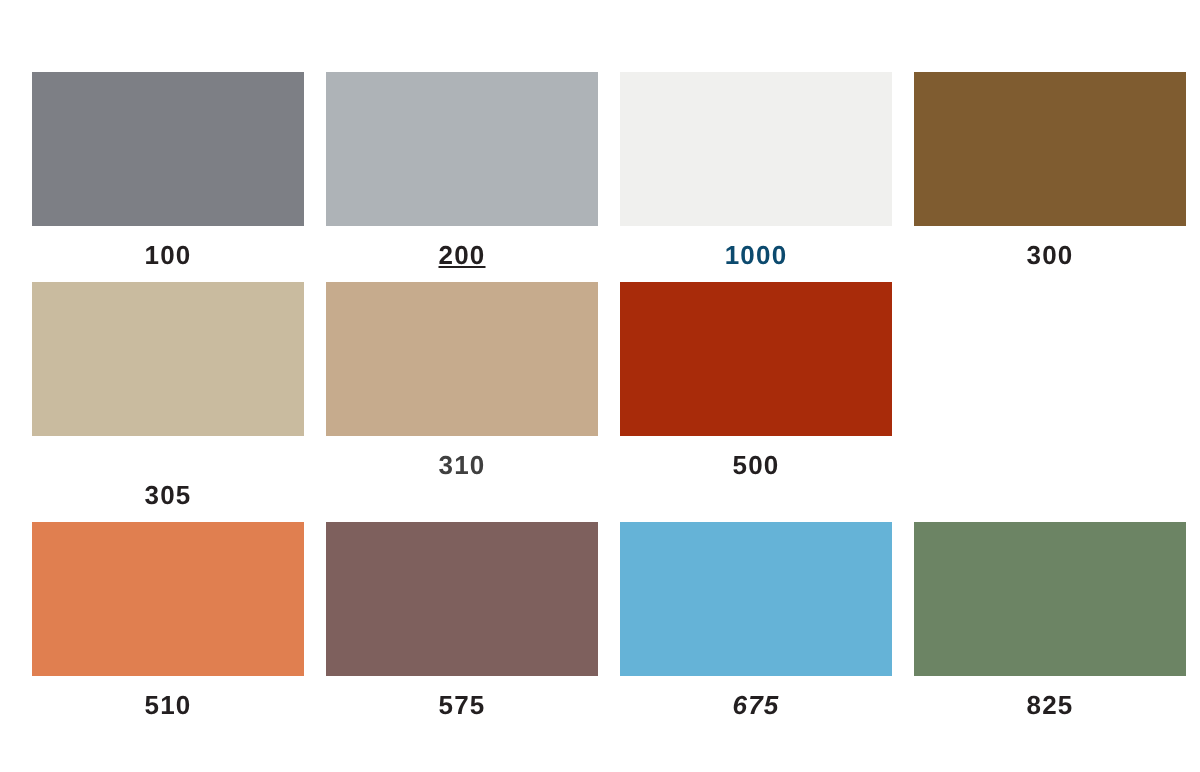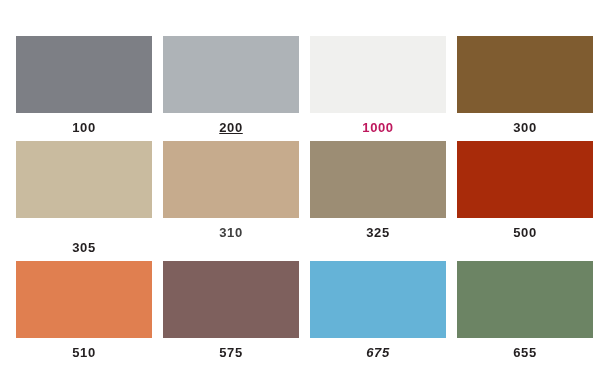--- a/index.html
+++ b/index.html
@@ -67,40 +67,36 @@
     <div class="swatch-cell">
       <span class="swatch-chip" style="background-color: rgb(125, 127, 133);"></span>
       <span class="swatch-label" style="color: rgb(35, 31, 32);">100</span>
     </div>
     <div class="swatch-cell">
       <span class="swatch-chip" style="background-color: rgb(174, 179, 183);"></span>
       <span class="swatch-label" style="color: rgb(35, 31, 32); text-decoration: underline;">200</span>
     </div>
     <div class="swatch-cell">
       <span class="swatch-chip" style="background-color: rgb(240, 240, 238);"></span>
-      <span class="swatch-label" style="color: #be185d;">1000</span>
+      <span class="swatch-label" style="color: #0c4a6e;">1000</span>
     </div>
     <div class="swatch-cell">
       <span class="swatch-chip" style="background-color: rgb(127, 92, 48);"></span>
       <span class="swatch-label" style="color: rgb(35, 31, 32); text-align: right;">300</span>
     </div>
   </div>
 
   <div class="swatch-row">
     <div class="swatch-cell">
       <span class="swatch-chip" style="background-color: rgb(201, 187, 159);"></span>
       <span class="swatch-label" style="color: rgb(35, 31, 32); margin-top: 22px;">305</span>
     </div>
     <div class="swatch-cell">
       <span class="swatch-chip" style="background-color: rgb(198, 171, 141);"></span>
       <span class="swatch-label" style="color: #404040;">310</span>
-    </div>
-    <div class="swatch-cell">
-      <span class="swatch-chip" style="background-color: rgb(156, 141, 116);"></span>
-      <span class="swatch-label" style="color: rgb(35, 31, 32);">325</span>
     </div>
     <div class="swatch-cell">
       <span class="swatch-chip" style="background-color: rgb(168, 43, 10);"></span>
       <span class="swatch-label" style="color: rgb(35, 31, 32);">500</span>
     </div>
   </div>
 
   <div class="swatch-row">
     <div class="swatch-cell">
       <span class="swatch-chip" style="background-color: rgb(224, 127, 80);"></span>
@@ -109,17 +105,17 @@
     <div class="swatch-cell">
       <span class="swatch-chip" style="background-color: rgb(126, 96, 93);"></span>
       <span class="swatch-label" style="color: rgb(35, 31, 32);">575</span>
     </div>
     <div class="swatch-cell">
       <span class="swatch-chip" style="background-color: rgb(101, 179, 215);"></span>
       <span class="swatch-label" style="color: rgb(35, 31, 32); font-style: italic;">675</span>
     </div>
     <div class="swatch-cell">
       <span class="swatch-chip" style="background-color: rgb(108, 132, 100);"></span>
-      <span class="swatch-label" style="color: rgb(35, 31, 32);">655</span>
+      <span class="swatch-label" style="color: rgb(35, 31, 32);">825</span>
     </div>
   </div>
 
 </div>
 
 </body></html>

